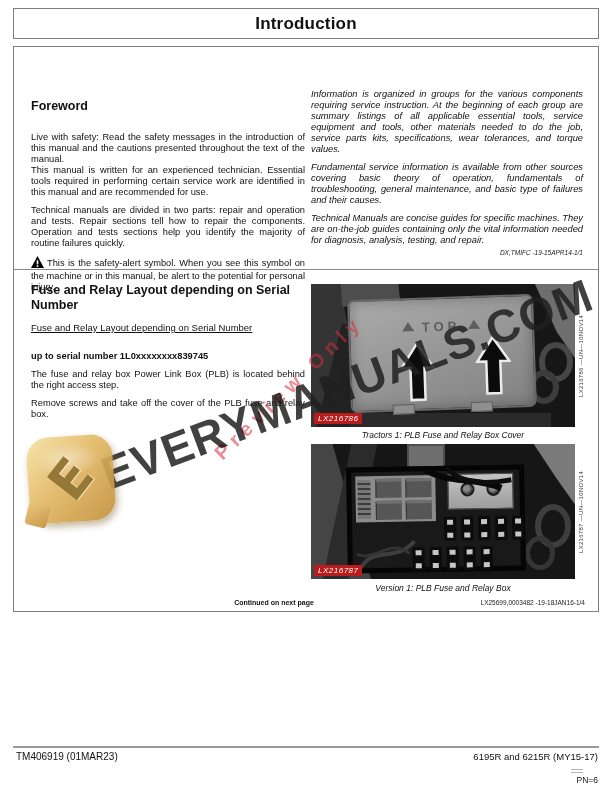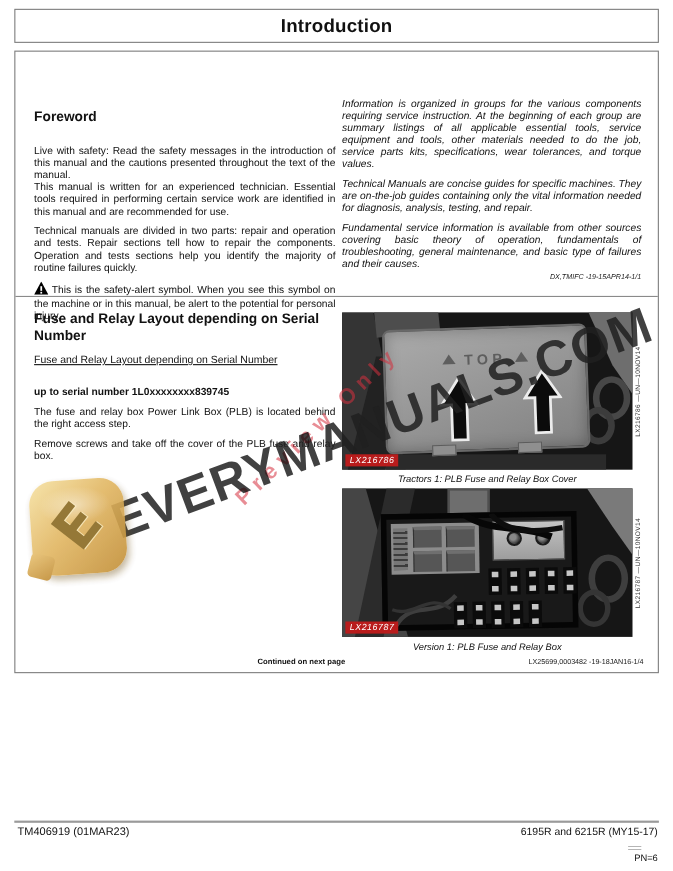--- a/index.html
+++ b/index.html
@@ -167,22 +167,22 @@
         <p class="body-text para">Technical manuals are divided in two parts: repair and operation and tests. Repair sections tell how to repair the components. Operation and tests sections help you identify the majority of routine failures quickly.</p>
         <p class="body-text para"><span class="alert-icon"><svg width="13" height="12" viewBox="0 0 13 12">
                 <path d="M6.5 0 L13 12 L0 12 Z" fill="#000"></path>
                 <rect x="5.7" y="4.2" width="1.6" height="4.2" fill="#fff"></rect>
                 <rect x="5.7" y="9.3" width="1.6" height="1.6" fill="#fff"></rect>
               </svg></span><span>This is the safety-alert symbol. When you see this symbol on the machine or in this manual, be alert to the potential for personal injury.</span></p>
       </div>
 
       <div class="fw-right">
         <p class="body-text para first">Information is organized in groups for the various components requiring service instruction. At the beginning of each group are summary listings of all applicable essential tools, service equipment and tools, other materials needed to do the job, service parts kits, specifications, wear tolerances, and torque values.</p>
+        <p class="body-text para">Fundamental service information is available from other sources covering basic theory of operation, fundamentals of troubleshooting, general maintenance, and basic type of failures and their causes.</p>
         <p class="body-text para">Technical Manuals are concise guides for specific machines. They are on-the-job guides containing only the vital information needed for diagnosis, analysis, testing, and repair.</p>
-        <p class="body-text para">Fundamental service information is available from other sources covering basic theory of operation, fundamentals of troubleshooting, general maintenance, and basic type of failures and their causes.</p>
         <div class="ref-code">DX,TMIFC -19-15APR14-1/1</div>
       </div>
 
       <div class="divider"></div>
 
       <div class="fuse-left">
         <h2 class="section-heading">Fuse and Relay Layout depending on Serial Number</h2>
         <div class="body-text subheading underlined">Fuse and Relay Layout depending on Serial Number</div>
         <p class="body-text para">
           <br>

